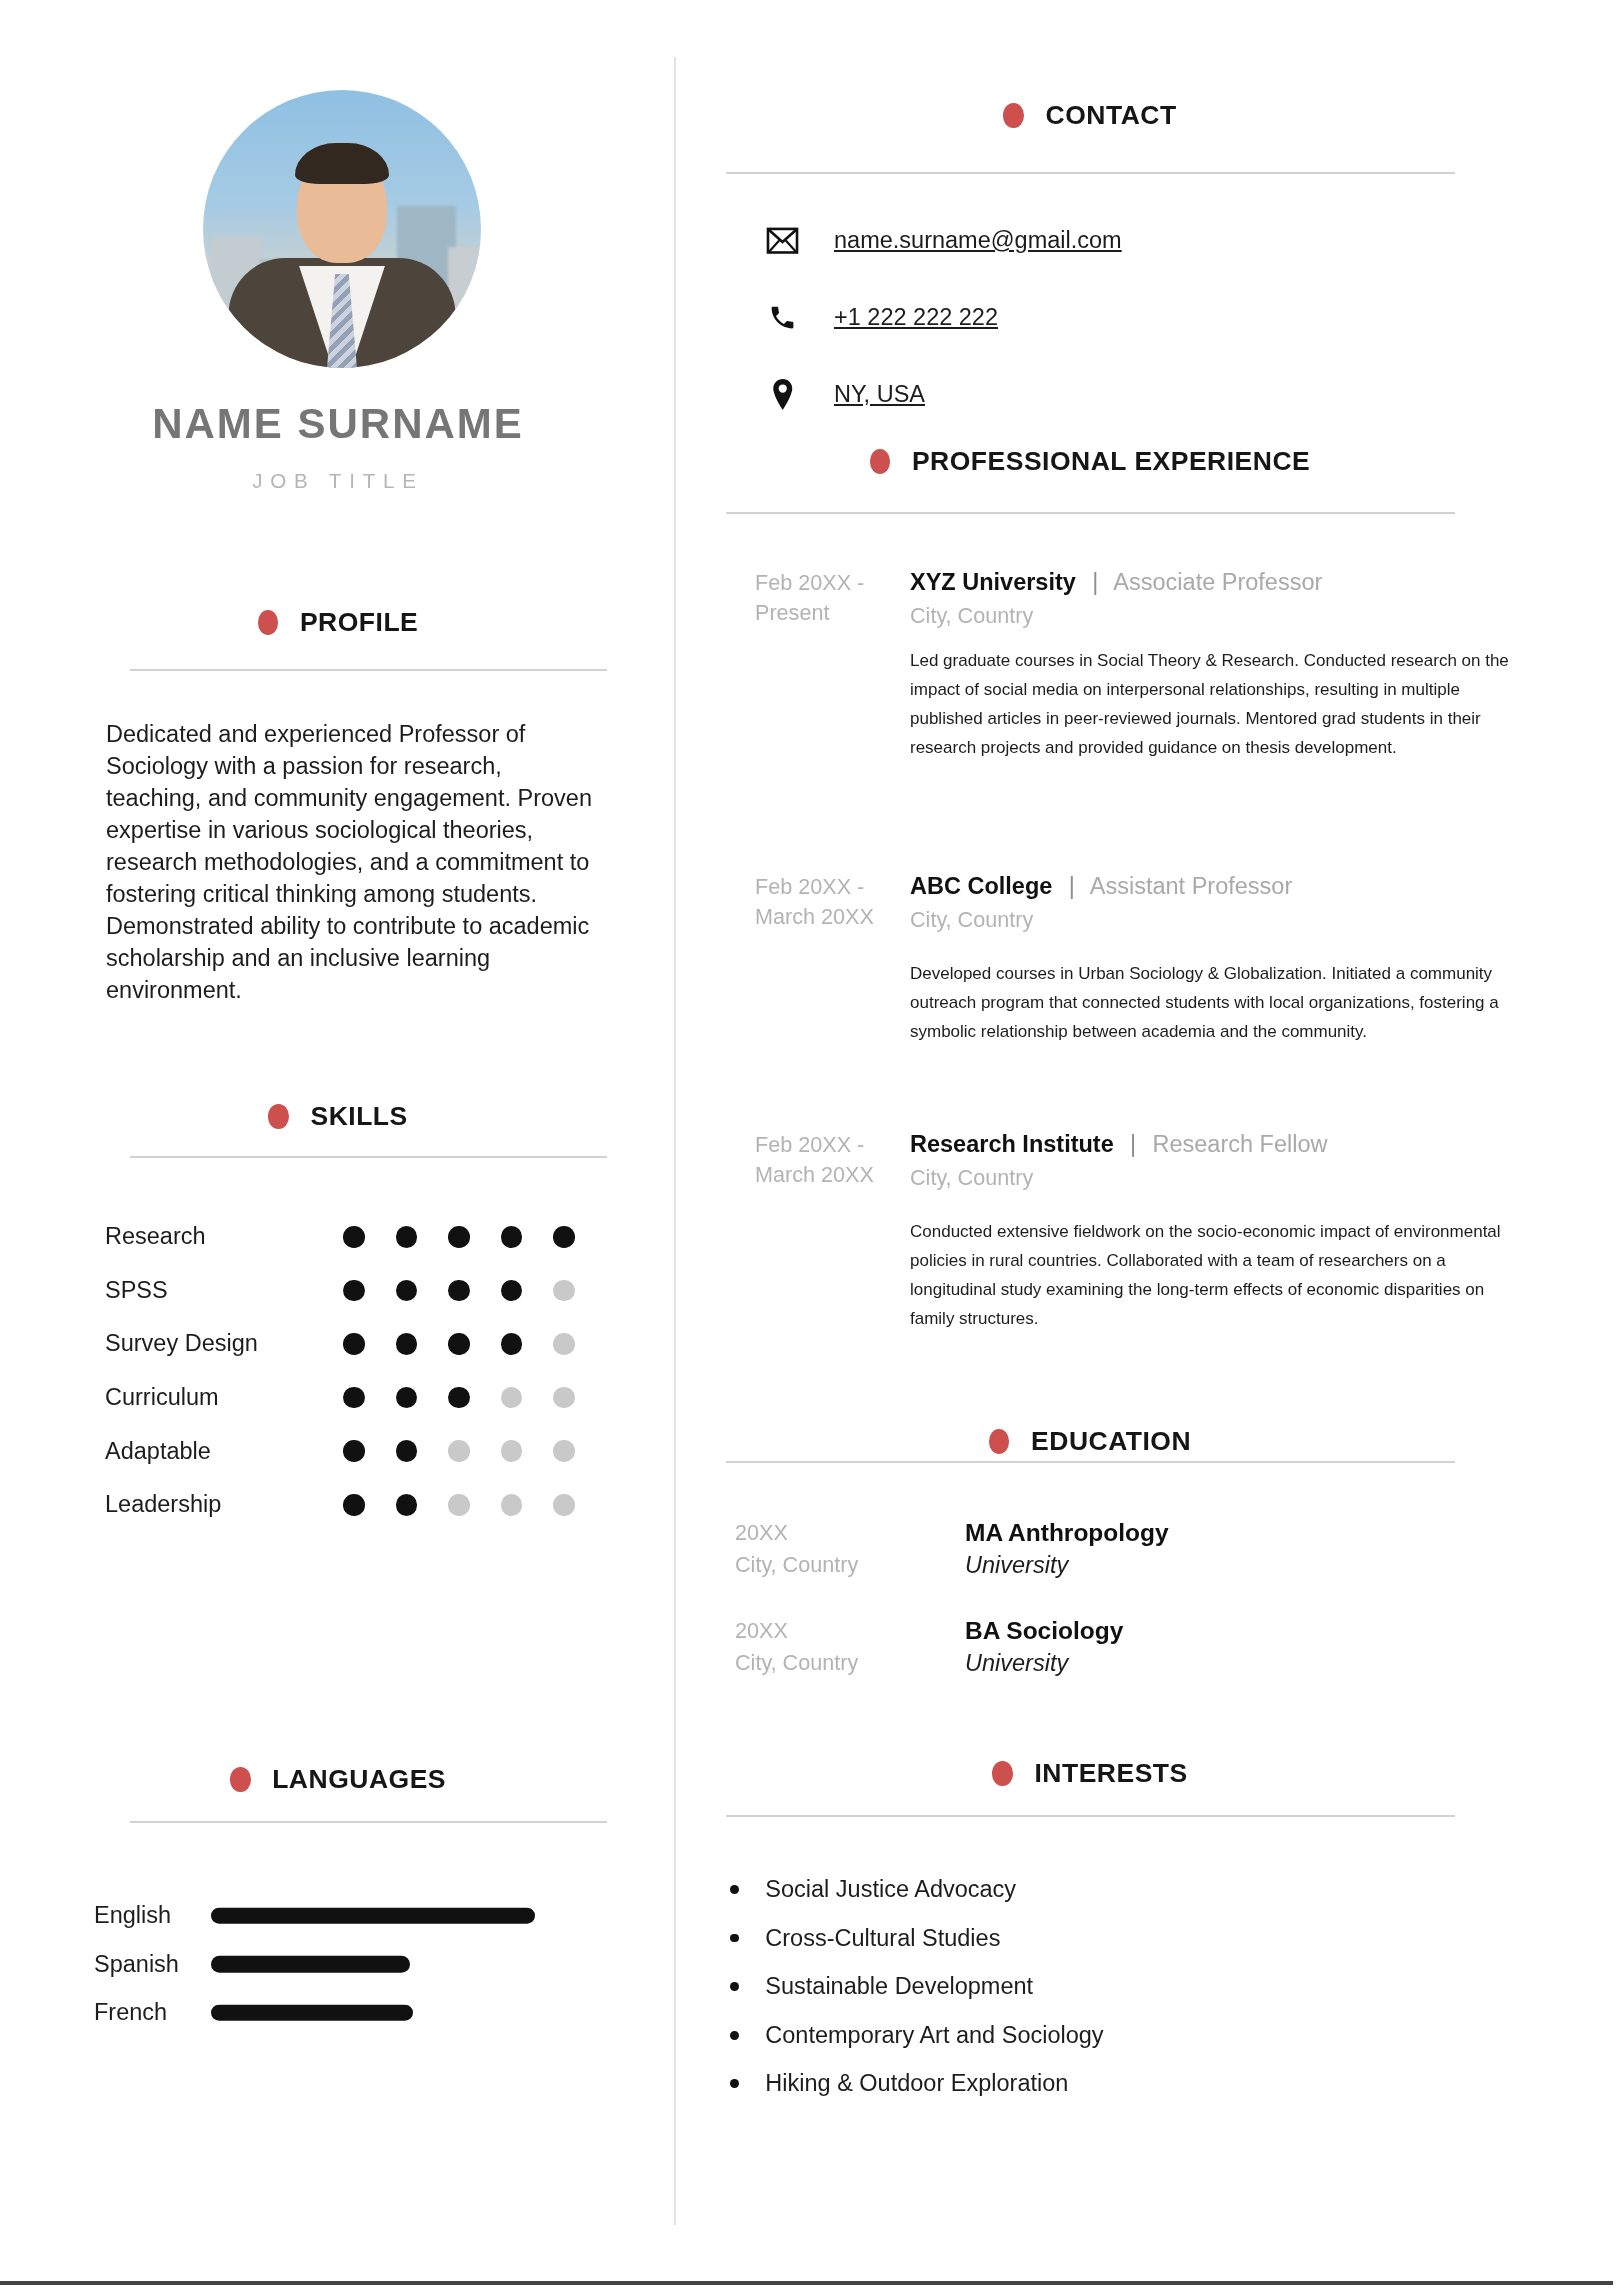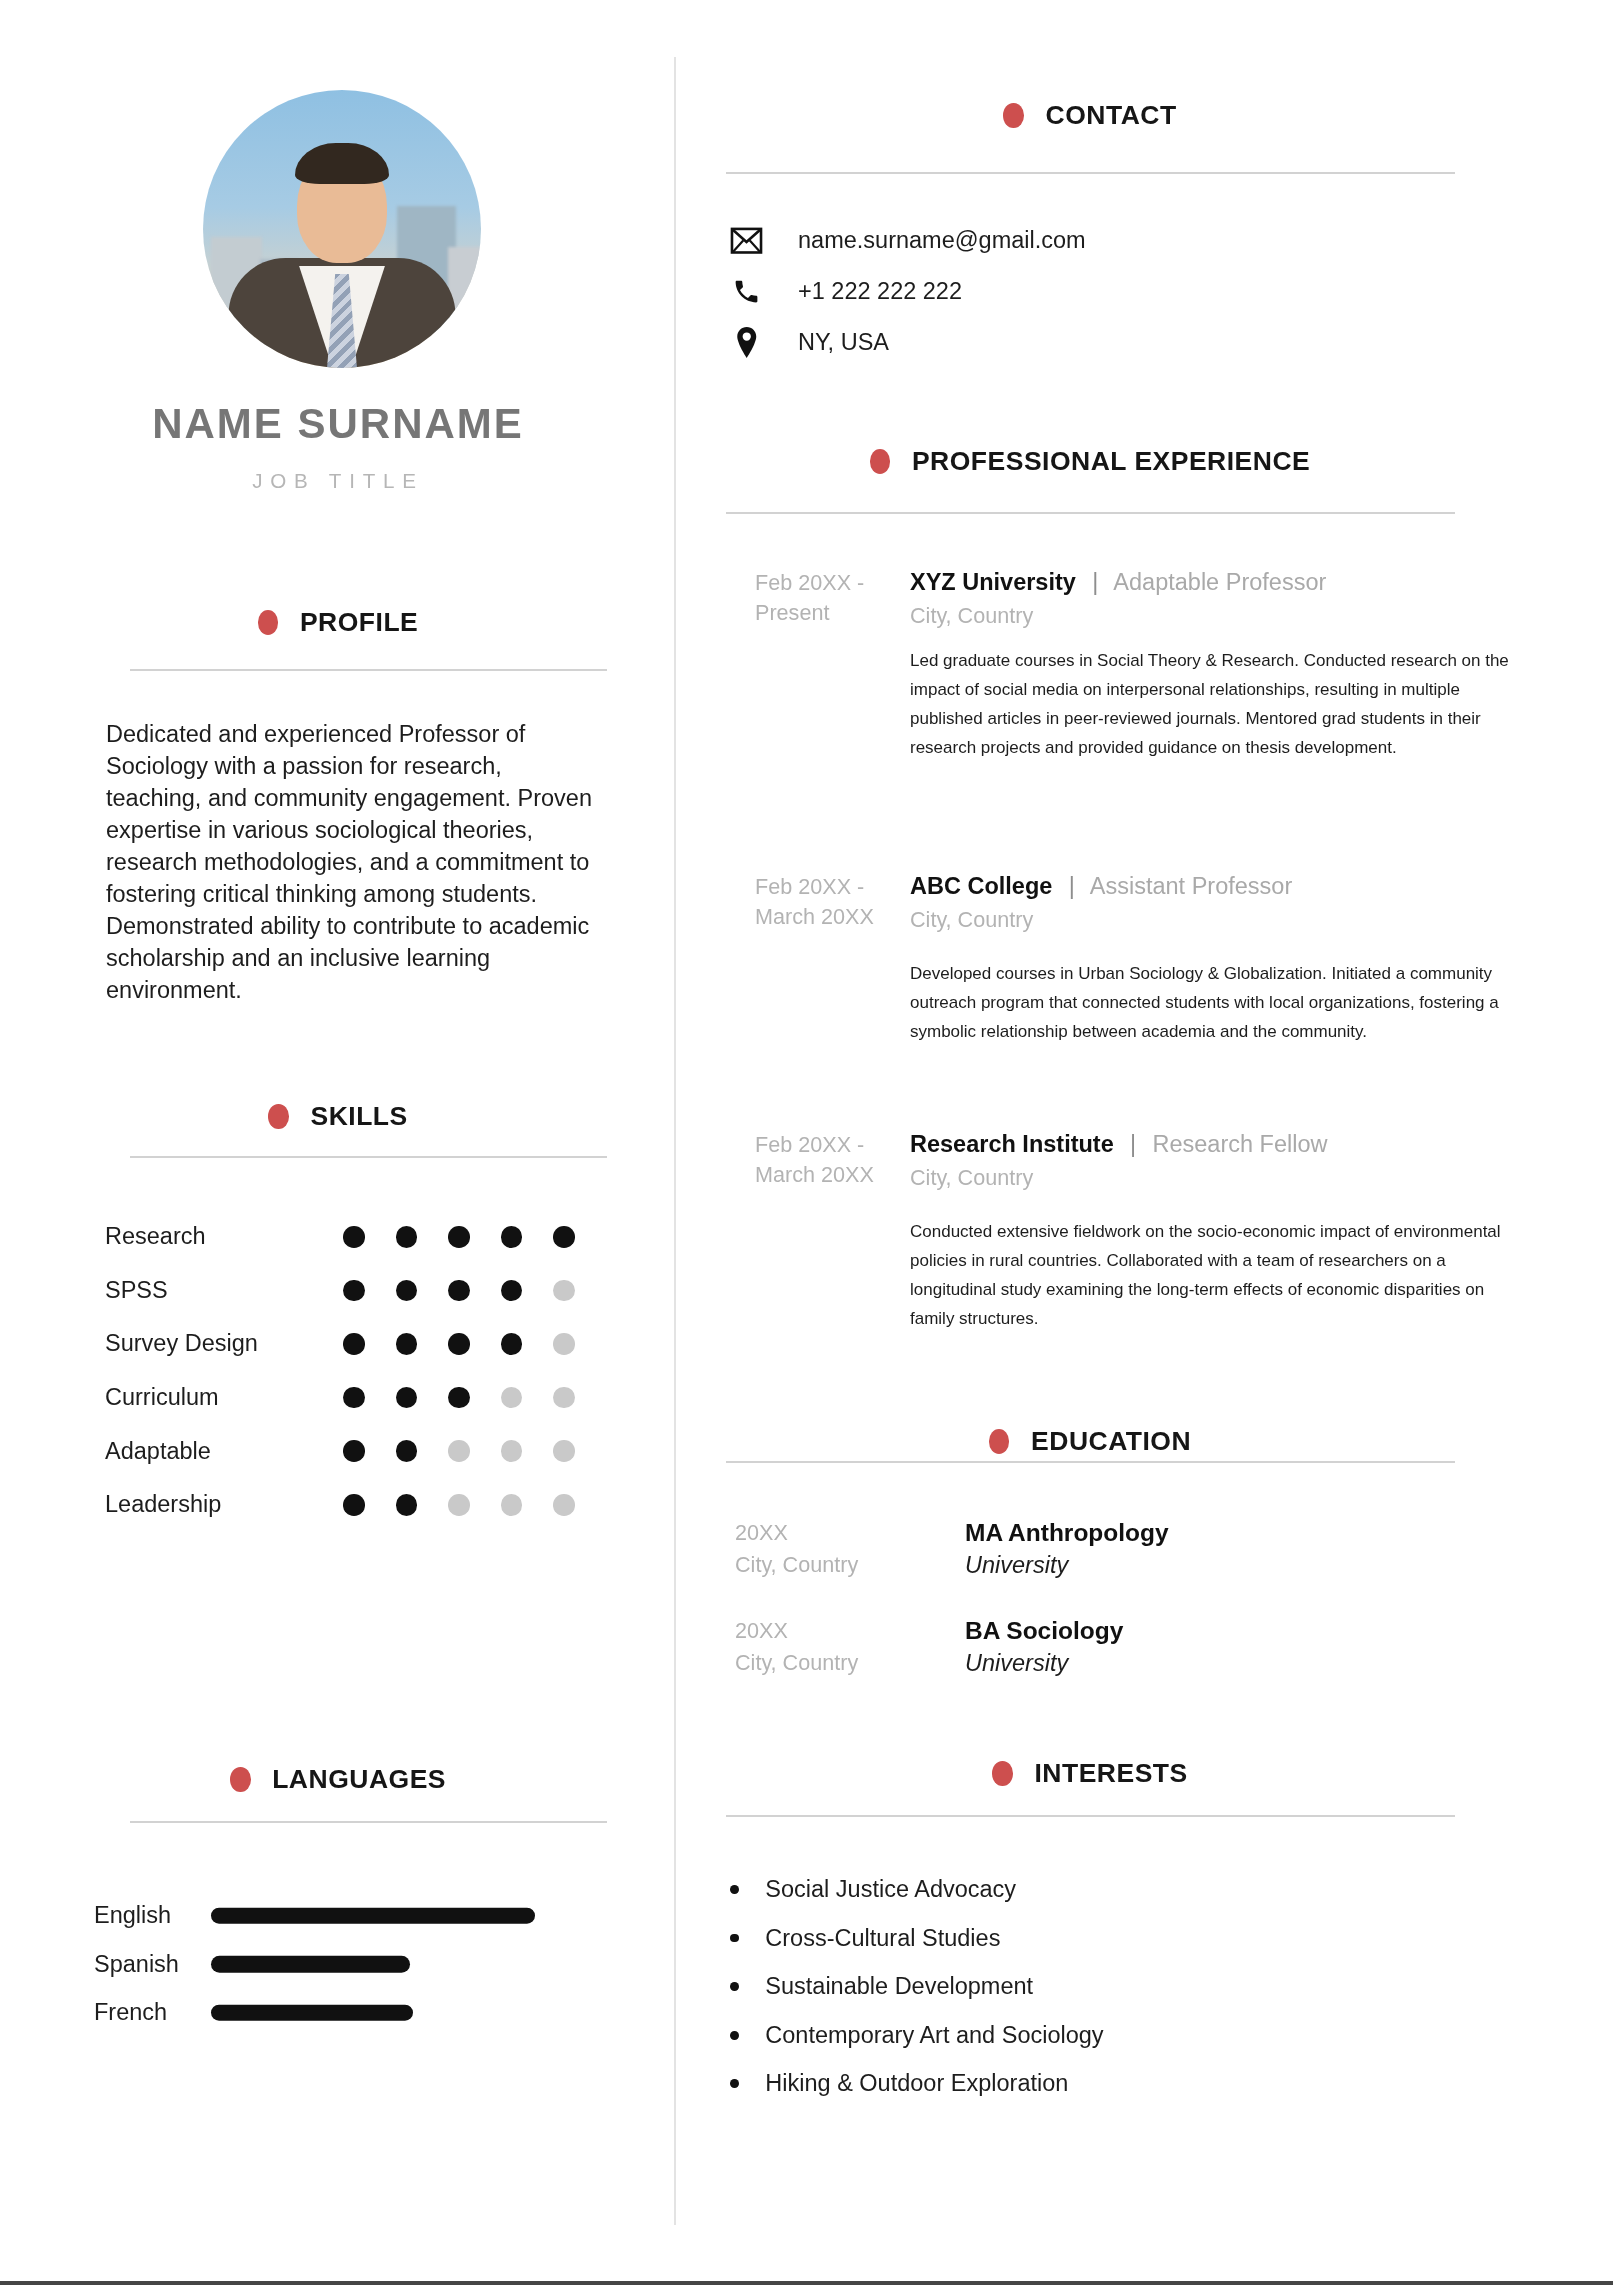--- a/index.html
+++ b/index.html
@@ -55,21 +55,21 @@
   .dot{width:21.6px;height:21.6px;border-radius:50%;background:#c9c9c9;}
   .dot.on{background:#111111;}
 
   
   .langs{position:absolute;left:0;top:1903px;width:676px;display:flex;flex-direction:column;gap:23px;}
   .lang-row{position:relative;height:25.5px;display:flex;align-items:center;}
   .lang-label{margin-left:94px;font-size:23.5px;color:#1d1d1d;}
   .lang-bar{position:absolute;left:211px;top:50%;transform:translateY(-50%);height:16.7px;border-radius:8.8px;background:#111111;}
 
   
-  .contact{position:absolute;left:730px;top:218px;display:flex;flex-direction:column;gap:6px;}
+  .contact{position:absolute;left:766px;top:218px;display:flex;flex-direction:column;gap:32px;text-decoration:underline;}
   .c-row{display:flex;align-items:center;height:45px;}
   .c-icon{width:33px;height:35px;display:flex;align-items:center;justify-content:center;flex:0 0 auto;}
   .c-text{margin-left:35px;font-size:23.5px;color:#1d1d1d;}
 
   
   .job{position:absolute;left:735px;width:774px;display:grid;grid-template-columns:175px 599px;}
   .j-dates{font-size:21.6px;line-height:30px;color:#b3b3b3;margin-left:20px;}
   .j-title{font-size:23.5px;line-height:29px;}
   .j-company{font-weight:bold;color:#111111;}
   .j-sep{color:#8e8e8e;font-weight:300;padding:0 9.8px;}
@@ -257,21 +257,21 @@
 
   <div class="job job1" style="top:568px">
     <div class="j-dates">
       <div>Feb 20XX -</div>
       <div>Present</div>
     </div>
     <div>
       <div class="j-title">
         <span class="j-company">XYZ University</span>
         <span class="j-sep">|</span>
-        <span class="j-role">Adaptable Professor</span>
+        <span class="j-role">Associate Professor</span>
       </div>
       <div class="j-loc">City, Country</div>
       <div class="j-desc">Led graduate courses in Social Theory &amp; Research. Conducted research on the impact of social media on interpersonal relationships, resulting in multiple published articles in peer-reviewed journals. Mentored grad students in their research projects and provided guidance on thesis development.</div>
     </div>
   </div>
 
   <div class="job job2" style="top:872px">
     <div class="j-dates">
       <div>Feb 20XX -</div>
       <div>March 20XX</div>

